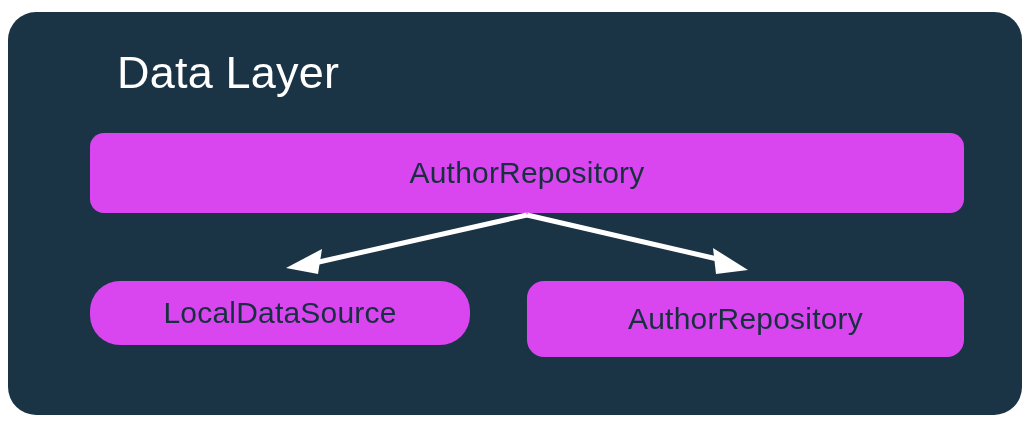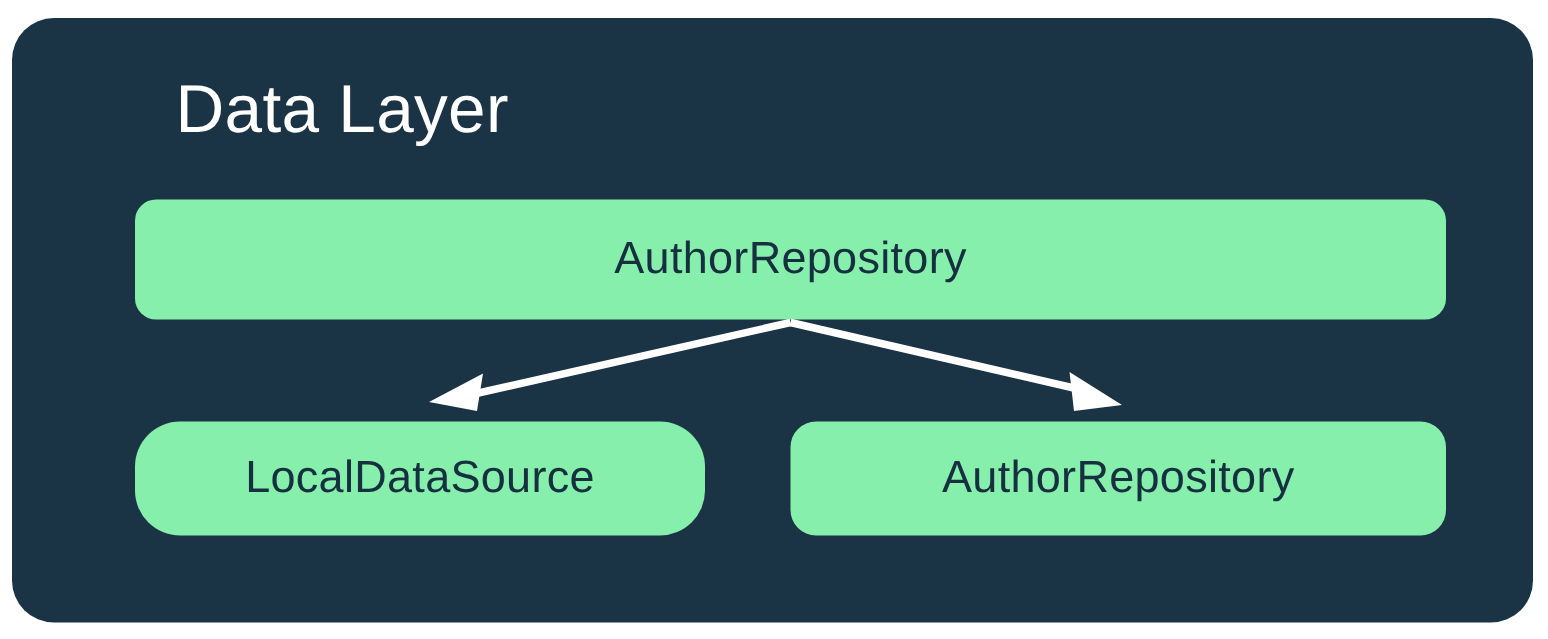--- a/index.html
+++ b/index.html
@@ -35,42 +35,42 @@
     font-size: 45px;
     line-height: 54px;
     color: #ffffff;
     font-weight: 400;
     letter-spacing: 0.2px;
     white-space: nowrap;
     margin-left: 19px;
   }
   .node-box {
     position: absolute;
-    background: #86efac;
+    background: #d946ef;
     color: #17303F;
     display: flex;
     align-items: center;
     justify-content: center;
     box-sizing: border-box;
     font-size: 30px;
     letter-spacing: 0.2px;
     white-space: nowrap;
   }
   .node-repository {
     left: 90px;
     top: 133px;
     width: 874px;
     height: 80px;
     border-radius: 14px;
   }
   .node-local {
     left: 90px;
     top: 281px;
     width: 380px;
-    height: 76px;
+    height: 64px;
     border-radius: 30px;
   }
   .node-network {
     left: 527px;
     top: 281px;
     width: 437px;
     height: 76px;
     border-radius: 17px;
   }
   .edge-layer {

